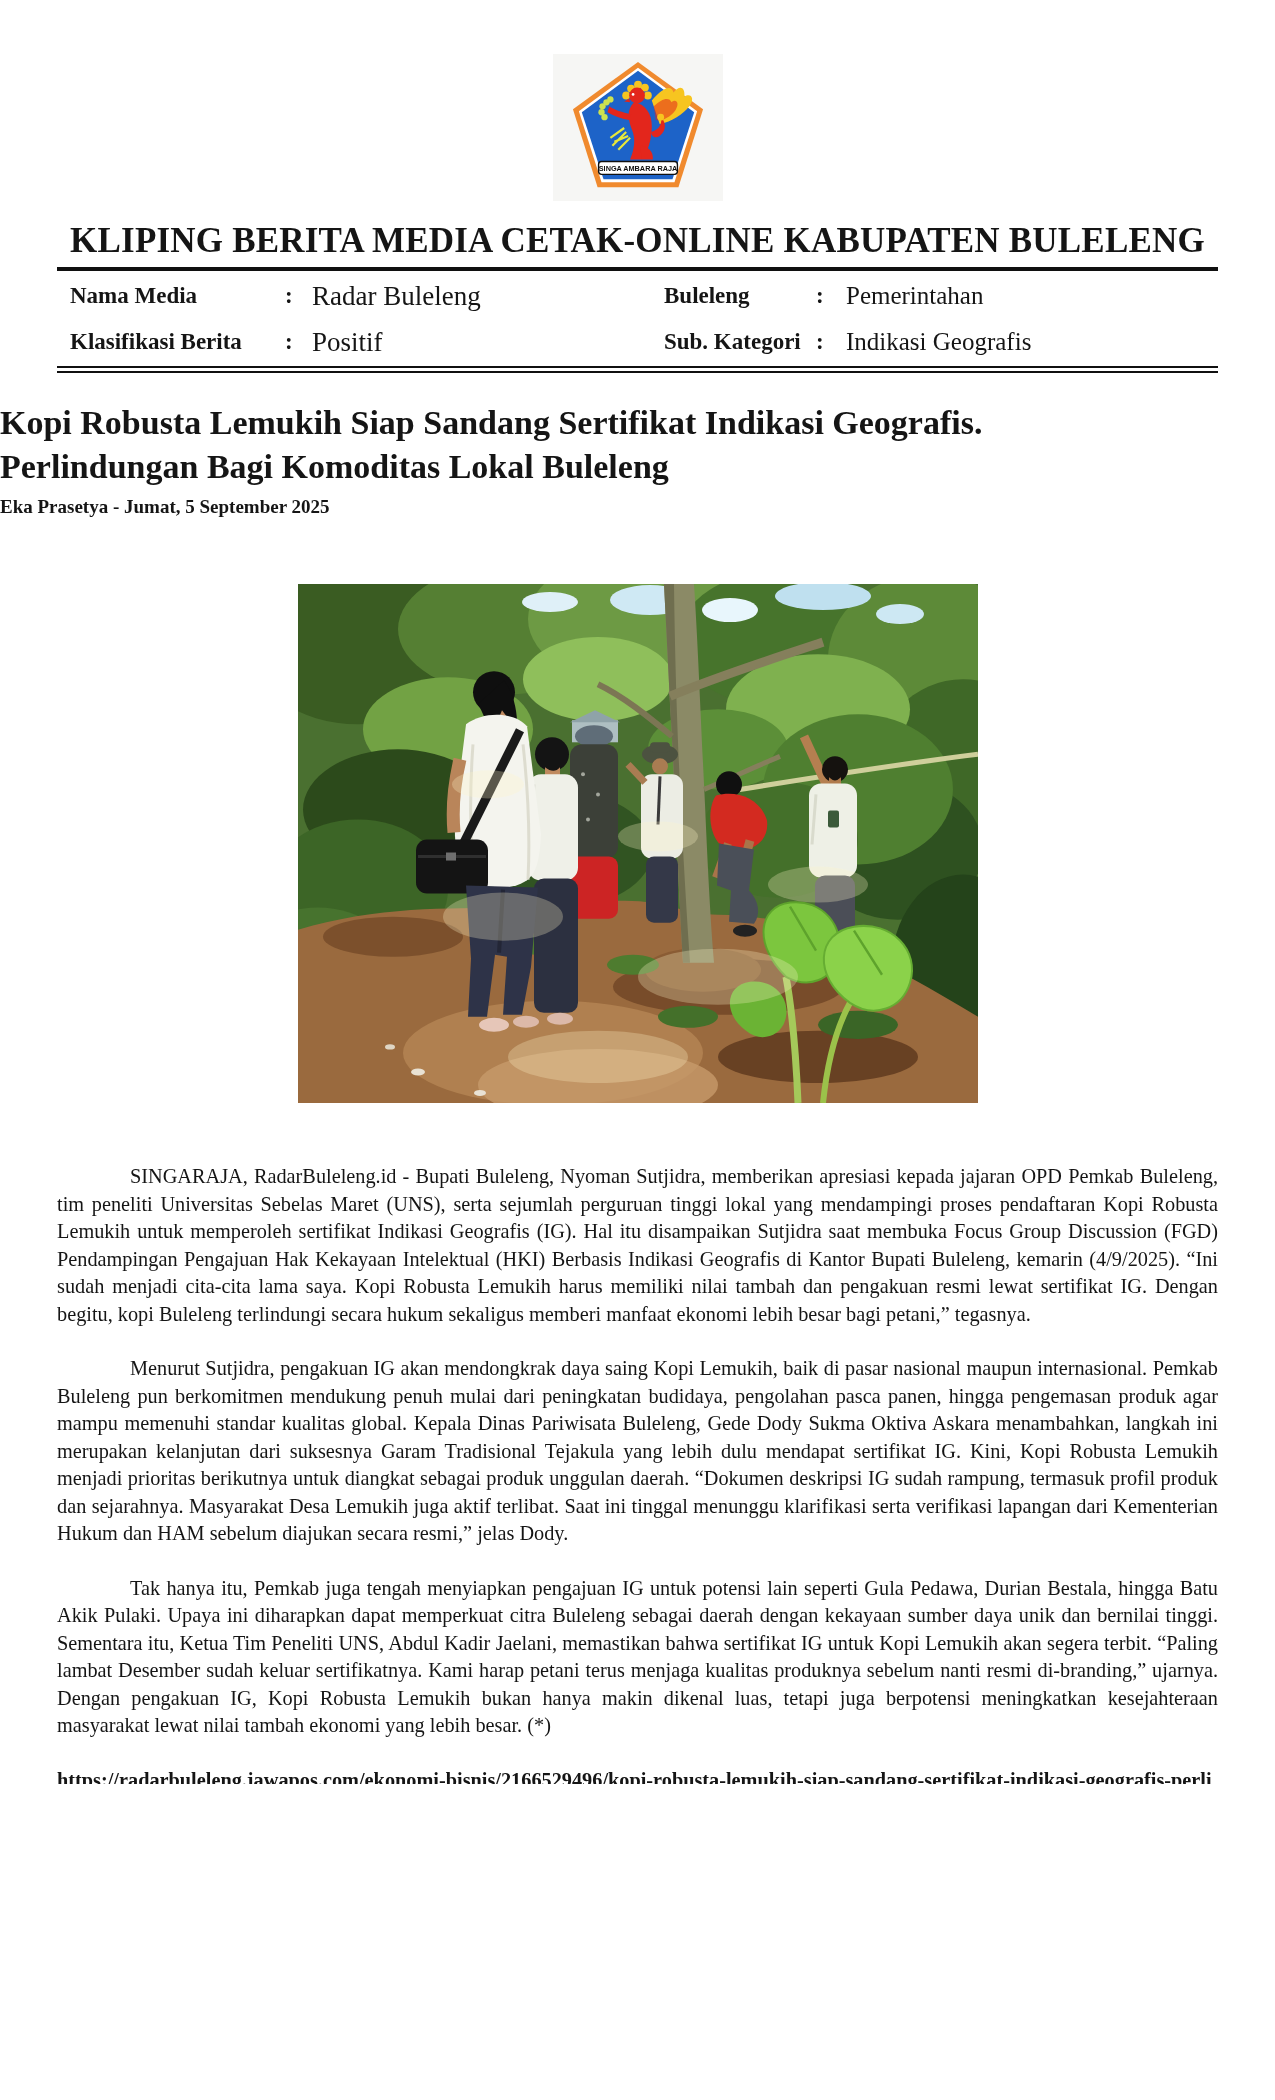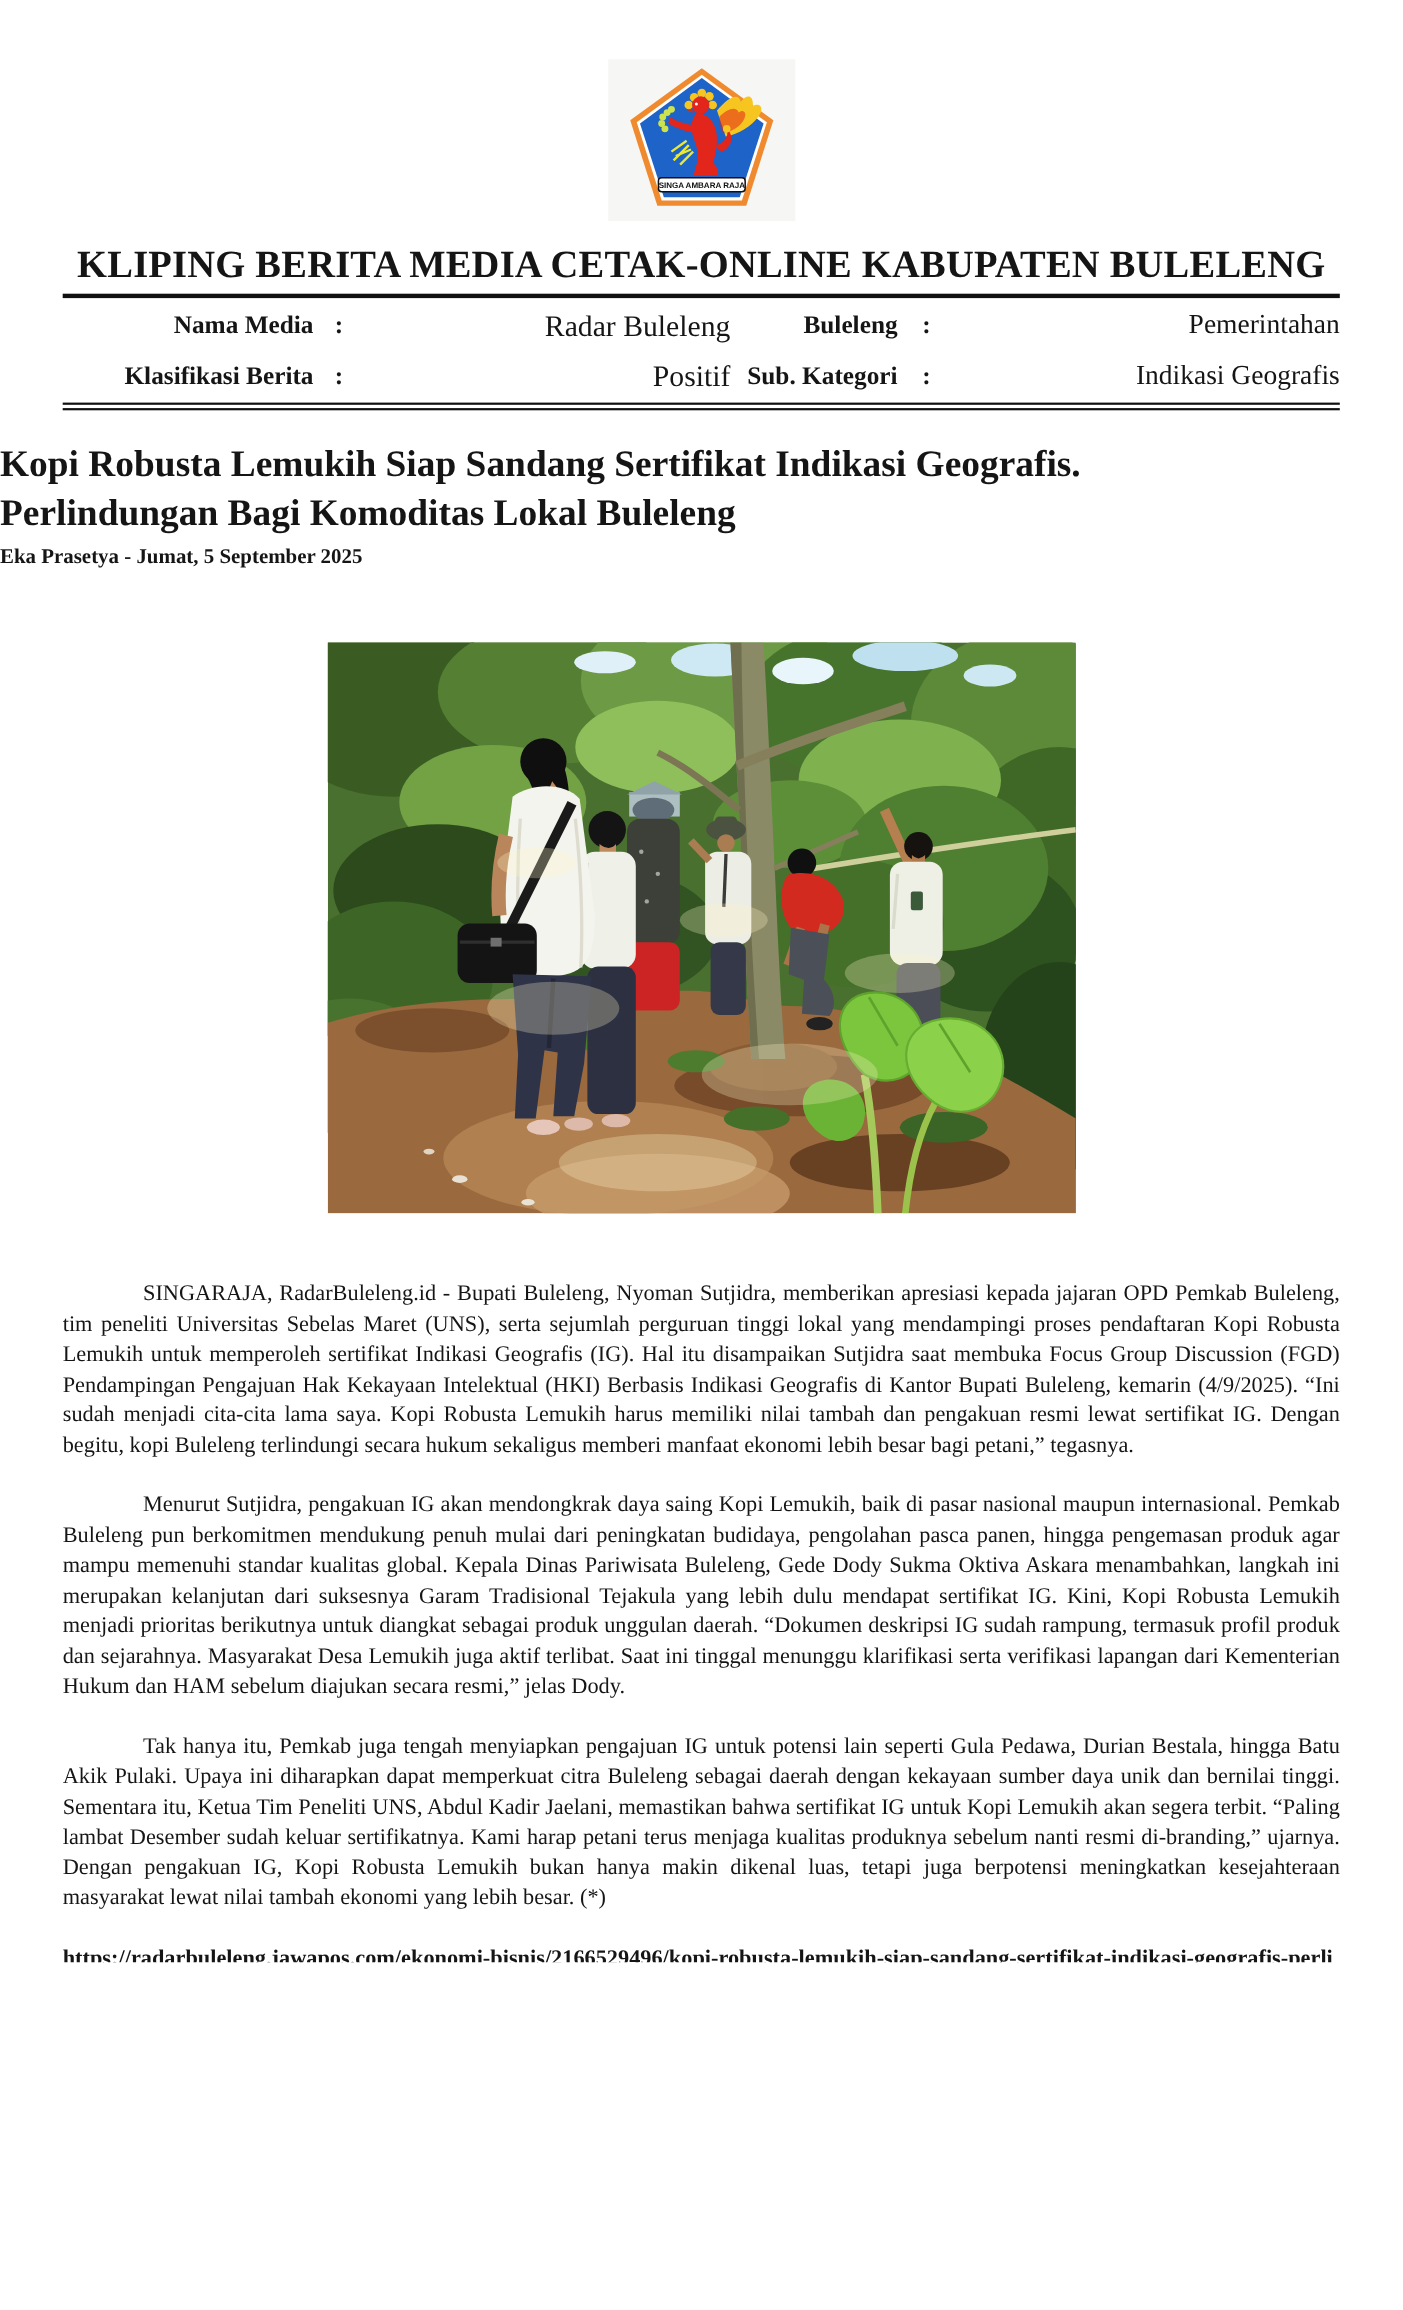--- a/index.html
+++ b/index.html
@@ -17,21 +17,21 @@
   
   .header-title {
     position:absolute; top:221px; left:0; width:100%;
     text-align:center; font-size:35px; font-weight:bold; letter-spacing:0.2px;
   }
   .rule1 { position:absolute; left:57px; top:267px; width:1161px; height:4px; background:#101010; }
   .rule2 { position:absolute; left:57px; top:366px; width:1161px; height:7px;
            border-top:2.5px solid #101010; border-bottom:2.5px solid #101010; }
   
   .meta { position:absolute; left:57px; top:273px; width:1161px; }
-  .meta-row { display:flex; align-items:center; height:46px;text-align:right; }
+  .meta-row { display:flex; align-items:center; height:46px; }
   .meta .ml { width:228px; padding-left:13px; font-weight:bold; font-size:23px; }
   .meta .mc { width:27px; font-weight:bold; font-size:23px; }
   .meta .mv { width:352px; font-size:27px; }
   .meta .rl { width:152px; font-weight:bold; font-size:23px; }
   .meta .rc { width:30px; font-weight:bold; font-size:23px; }
   .meta .rv { flex:1; font-size:25px; }
   
   .article-head { position:absolute; top:401px; left:0; width:100%; text-align:left; }
   .article-title { font-size:34px; font-weight:bold; line-height:44px; }
   .byline { font-size:19px; font-weight:bold; margin-top:7px; }

